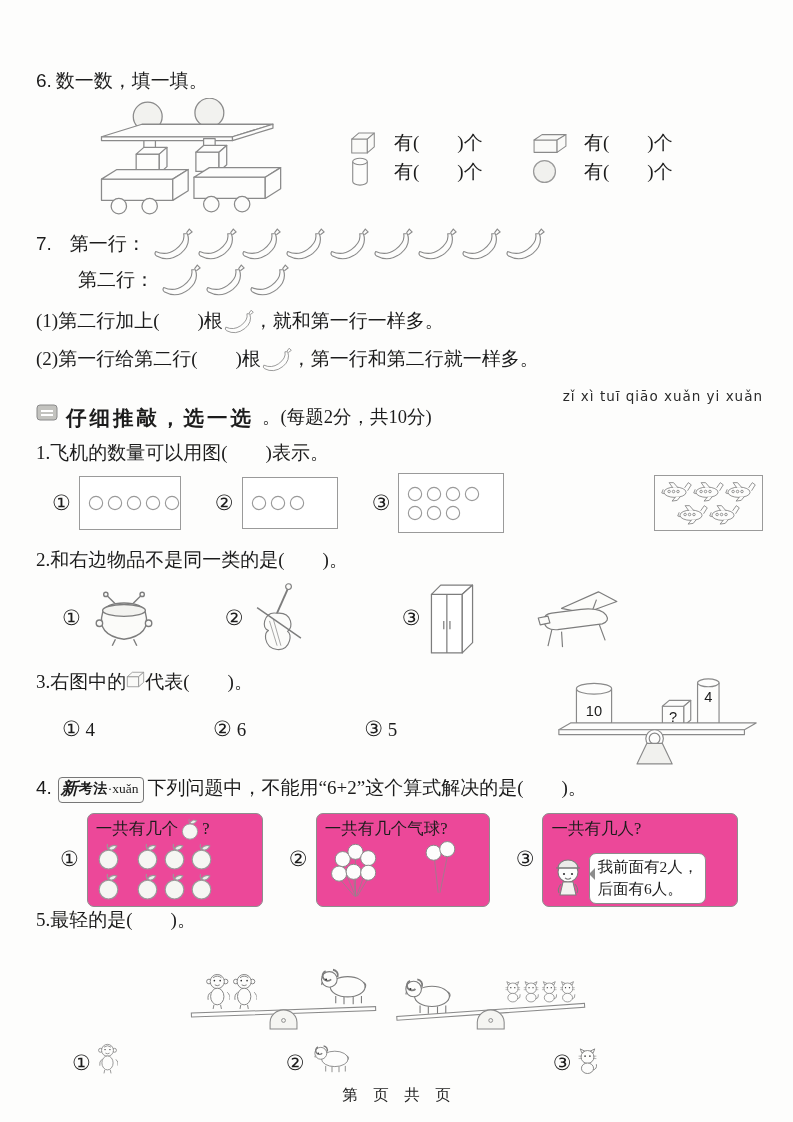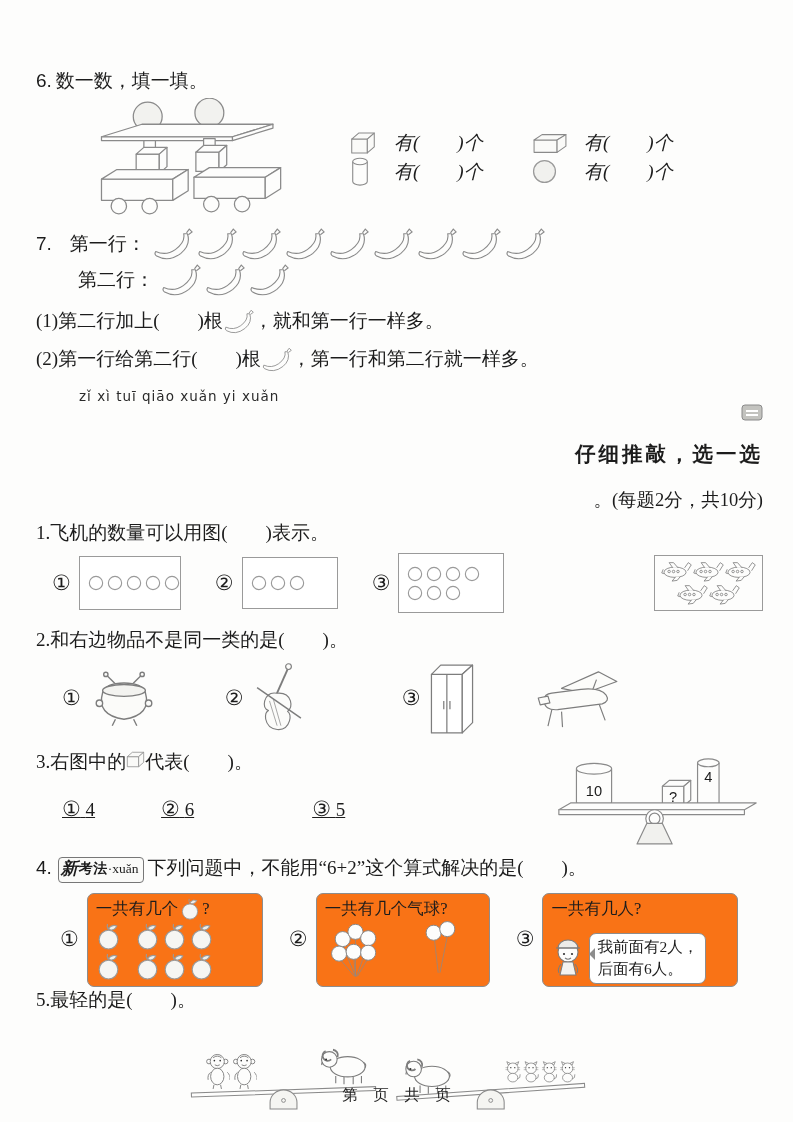--- a/index.html
+++ b/index.html
@@ -5,64 +5,64 @@
   html,body{margin:0;padding:0;background:#e8e8e8;}
   .page{position:relative;width:793px;height:1122px;background:#fdfdfc;margin:0 auto;
         box-sizing:border-box;padding:68px 30px 0 36px;color:#1c1c1c;
         font-family:"Liberation Serif","DejaVu Serif",serif;font-size:19px;overflow:hidden;}
   .defs{position:absolute;width:0;height:0;overflow:hidden;}
   .qline{display:flex;align-items:baseline;line-height:1.35;}
   .qnum{margin-right:4px;font-family:"Liberation Sans","DejaVu Sans",sans-serif;}
   svg.ic{display:inline-block;vertical-align:middle;}
   
   .q6-body{display:flex;align-items:center;gap:26px;margin:4px 0 0 52px;}
-  .q6-grid{display:grid;grid-template-columns:44px 138px 52px 140px;align-items:center;margin-top:4px;font-style:italic;}
+  .q6-grid{display:grid;grid-template-columns:44px 138px 52px 140px;align-items:center;margin-top:4px;}
   .q6-grid .blank{white-space:nowrap;}
   
   .q7{margin-top:12px;}
   .brow{display:flex;align-items:center;gap:2px;}
   .brow .lab{white-space:nowrap;margin-right:4px;margin-left:12px;}
   .bananas{display:flex;gap:3px;}
   .q7 .sub{margin-top:12px;display:flex;align-items:flex-end;flex-wrap:nowrap;}
   
   .sect{margin-top:16px;}
   .pinyin{display:block;margin-left:43px;font-family:"DejaVu Sans","Liberation Sans",sans-serif;
-          font-size:13.5px;color:#2a2a2a;letter-spacing:1px;}
-  .sect-line{display:flex;align-items:flex-end;gap:19px;flex-direction:column;}
+          font-size:13.5px;color:#2a2a2a;letter-spacing:1px;text-align:right;}
+  .sect-line{display:flex;align-items:flex-start;gap:8px;}
   .sect-title{font-weight:bold;font-size:20.5px;letter-spacing:3px;}
   .sect-suffix{font-size:18.5px;}
   
   .optlab{font-size:21px;line-height:1;}
   
   .q1{margin-top:8px;}
   .q1-row{display:flex;align-items:center;margin-top:8px;}
   .obox{border:1.2px solid #9a9a9a;background:#fff;display:flex;flex-direction:column;justify-content:center;
         align-items:flex-start;padding:6px 8px;}
   .crow{display:flex;gap:3px;}
   .grp{display:flex;align-items:center;gap:8px;}
   .planebox{border:1.2px solid #9a9a9a;margin-left:auto;padding:5px 6px;display:flex;flex-direction:column;gap:2px;align-items:center;}
   .prow{display:flex;gap:1px;}
   
   .q2{margin-top:14px;}
   .q2-row{display:flex;align-items:center;margin-top:6px;}
   
   .q3{margin-top:10px;display:flex;align-items:flex-start;}
   .q3-left{flex:1 1 auto;}
-  .q3-opts{display:flex;margin-top:24px;text-decoration:underline;}
+  .q3-opts{display:flex;margin-top:24px;}
   .q3-opt{white-space:nowrap;}
   .balance text{font:15px "Liberation Sans","DejaVu Sans",sans-serif;fill:#1c1c1c;}
   
   .q4{margin-top:8px;}
   .badge{display:inline-flex;align-items:center;border:1px solid #777;border-radius:4px;
          padding:0 4px 1px 2px;margin:0 4px 0 2px;vertical-align:2px;background:#fafaf8;}
   .badge .xin{font-style:italic;font-weight:bold;font-size:17px;margin-right:1px;}
   .badge .bold{font-weight:bold;font-size:14px;letter-spacing:.5px;}
   .badge .rest{font-size:13.5px;}
   .q4-row{display:flex;align-items:flex-start;margin-top:10px;}
-  .q4box{border:1.3px solid #8d8d8d;border-radius:7px;background:#f97316;padding:4px 8px;}
+  .q4box{border:1.3px solid #8d8d8d;border-radius:7px;background:#ec4899;padding:4px 8px;}
   .q4box .ttl{font-size:16.5px;display:flex;align-items:center;gap:2px;white-space:nowrap;}
   .applerows{display:flex;flex-direction:column;gap:3px;margin-top:3px;}
   .applerow{display:flex;align-items:center;}
   .agrp{display:flex;gap:2px;}
   .agap{width:14px;}
   .boyrow{display:flex;align-items:center;gap:4px;margin-top:13px;}
   .speech{border:1.2px solid #8d8d8d;border-radius:7px;padding:2px 7px;font-size:15.5px;line-height:1.45;position:relative;background:#fff;}
   .speech:before{content:"";position:absolute;left:-7px;top:14px;border:6px solid transparent;border-right-color:#8d8d8d;}
   
   .q5{}
@@ -477,21 +477,21 @@
     <div class="q3-left">
       <div class="qline">
         <span>3.右图中的</span>
         <svg class="ic" width="19" height="17">
             <use href="#sym-cube"></use>
           </svg>
         <span>代表(　　)。</span>
       </div>
       <div class="q3-opts">
         <span class="q3-opt" style="margin-left:26px;"><span class="optlab">①</span> <span>4</span></span>
-        <span class="q3-opt" style="margin-left:66px;"><span class="optlab">②</span> <span>6</span></span>
+        <span class="q3-opt" style="margin-left:118px;"><span class="optlab">②</span> <span>6</span></span>
         <span class="q3-opt" style="margin-left:118px;"><span class="optlab">③</span> <span>5</span></span>
       </div>
     </div>
     <svg class="ic balance" viewBox="0 0 215 100" width="210" height="98">
       <g fill="#fdfdfc" stroke="#8a8a8a" stroke-width="1.2" stroke-linejoin="round">
         <path d="M24 20 v34 a18 5 0 0 0 36 0 v-34"></path>
         <ellipse cx="42" cy="20" rx="18" ry="5.5"></ellipse>
         <path d="M148 14 v41 a11 4 0 0 0 22 0 v-41"></path>
         <ellipse cx="159" cy="14" rx="11" ry="4"></ellipse>
         <path d="M112 38 h22 v20 h-22 z"></path>

